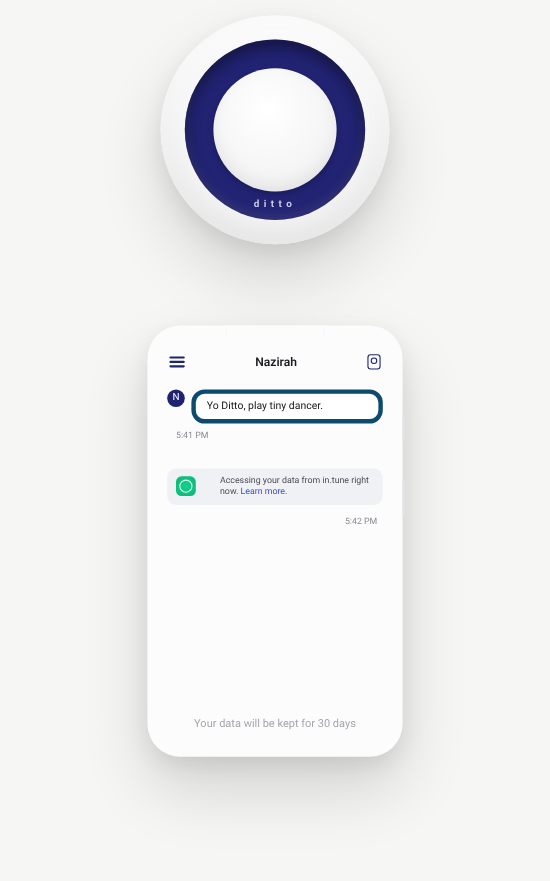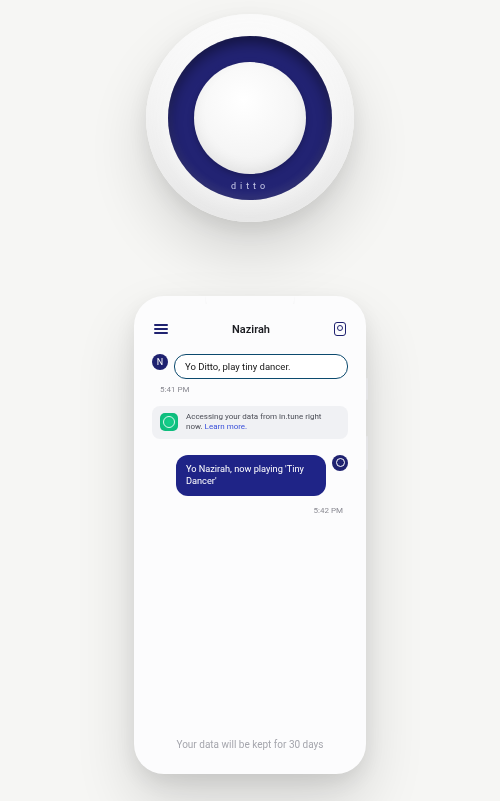--- a/index.html
+++ b/index.html
@@ -54,30 +54,31 @@
     }
     .device-word {
       position: absolute;
       bottom: 9px;
       left: 50%;
       transform: translateX(-50%);
       color: #c9cbe8;
       font-size: 9px;
       letter-spacing: 4px;
       text-transform: lowercase;
+      font-weight: bold;
     }
 
     
     .phone {
       position: absolute;
       top: 296px;
       left: 50%;
       transform: translateX(-50%);
       width: 232px;
-      height: 478px;
+      height: 392px;
       border-radius: 30px;
       background: #fcfcfd;
       box-shadow:
         0 30px 60px rgba(0,0,0,0.14),
         0 8px 20px rgba(0,0,0,0.08);
       padding: 8px 8px 10px 8px;
       display: flex;
       flex-direction: column;
     }
     .notch {
@@ -148,32 +149,32 @@
     }
     .row-user { display:flex; align-items:flex-start; gap:6px; }
     .ava {
       width: 16px; height: 16px; border-radius:50%;
       background:#1f2270; color:#fff; font-size:9px;
       display:flex; align-items:center; justify-content:center;
       flex-shrink:0;
     }
     .input-bubble {
       flex:1;
-      border:1px solid #0c4a6e;
+      border:4px solid #0c4a6e;
       border-radius: 12px;
       padding: 6px 10px;
       font-size: 9.5px;
       color:#151515;
       background:#fff;
     }
     .ts { font-size:8px; color:#8a8a92; margin-left:8px; }
 
     .notice {
-      margin-top: 6px;
-      display:flex; align-items:center; gap:8px;
+      margin-top: 20px;
+      display:flex; align-items:center; gap:22px;
       background:#f0f1f4;
       border-radius:8px;
       padding:6px 8px;
     }
     .app-icon {
       width:18px; height:18px; border-radius:5px;
       background: radial-gradient(circle at 50% 50%, #15d08a 0%, #0bb578 100%);
       position:relative; flex-shrink:0;
     }
     .app-icon::after {
@@ -248,23 +249,19 @@
       </div>
       <div class="ts">5:41 PM</div>
 
       <div class="notice">
         <div class="app-icon"></div>
         <div class="notice-text">
           <span>Accessing your data from in.tune right now. </span><span class="lk">Learn more.</span>
         </div>
       </div>
 
-      <div class="row-bot">
-        <div class="bot-bubble">Yo Nazirah, now playing 'Tiny Dancer'</div>
-        <div class="bot-icon"></div>
-      </div>
       <div class="ts-right">5:42 PM</div>
 
     </div>
 
     <div class="retention">Your data will be kept for 30 days</div>
   </div>
 </div>
 
 </body></html>

